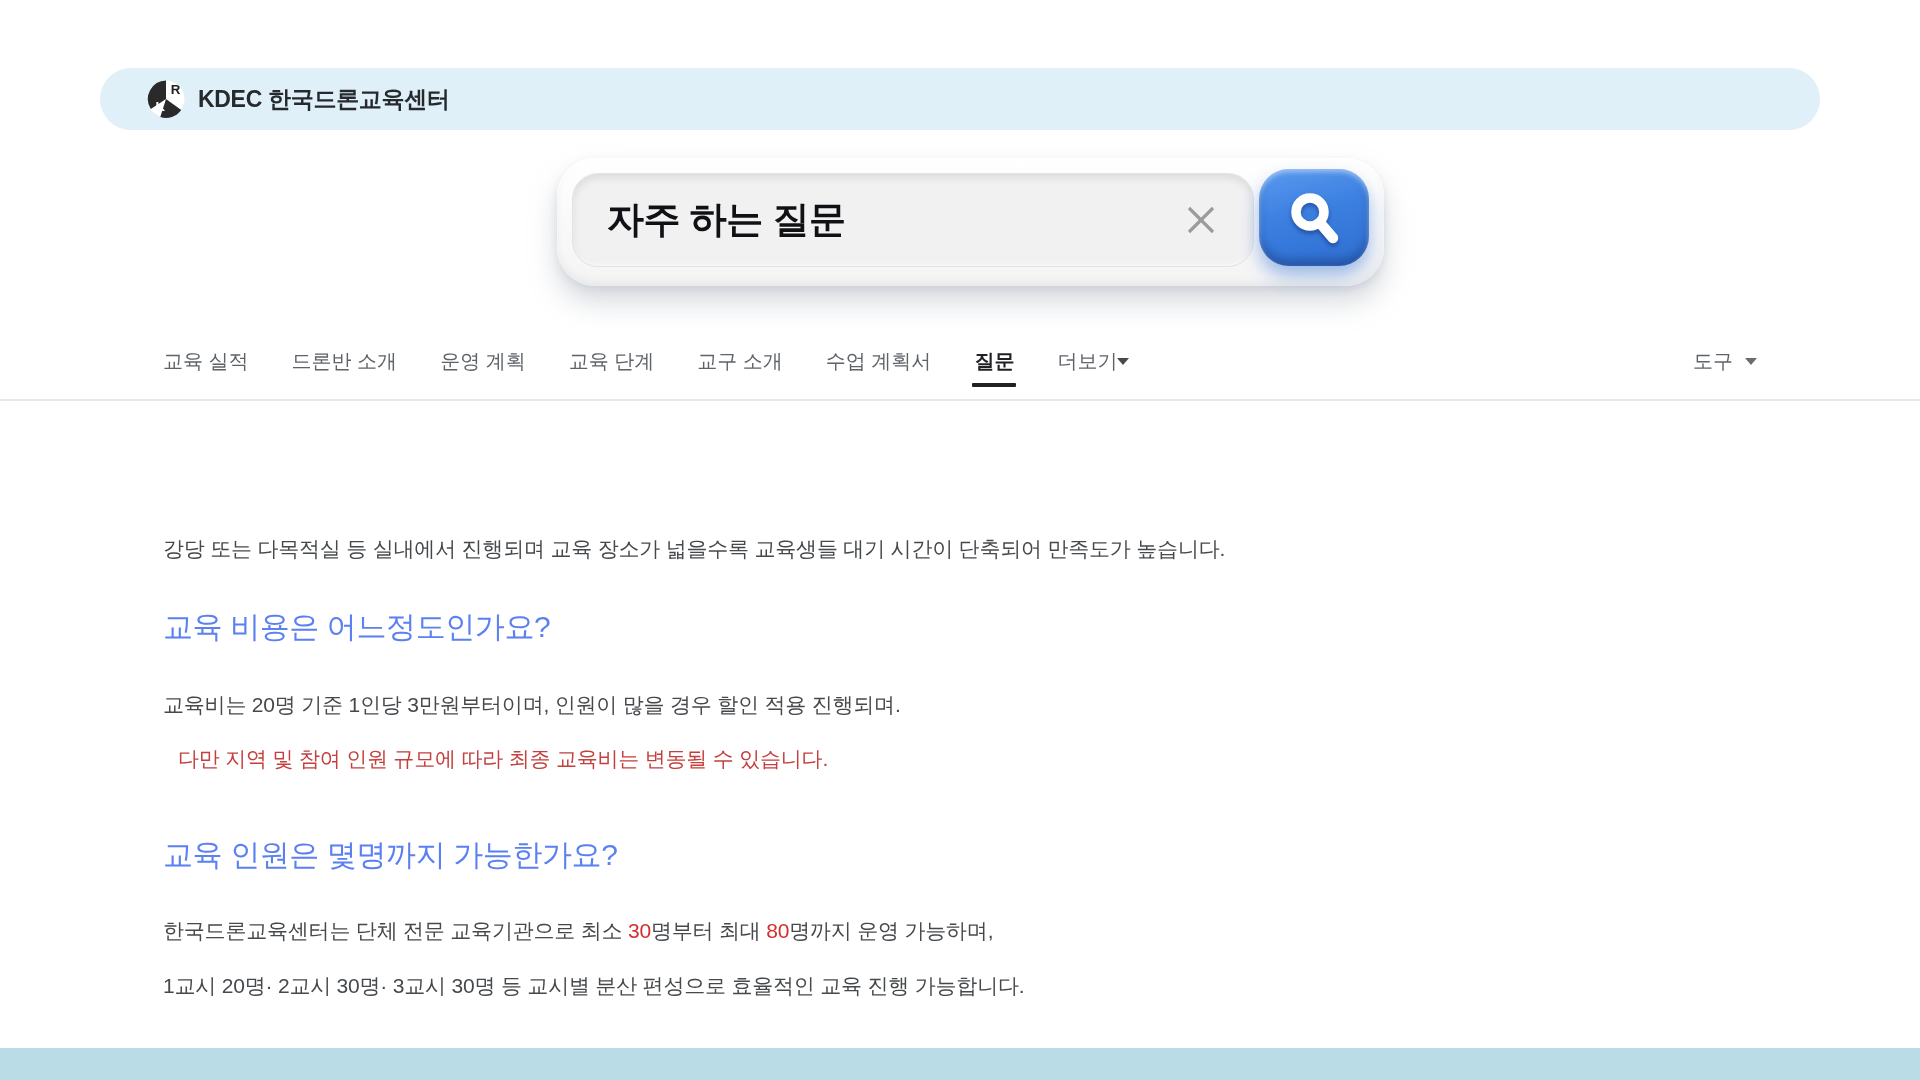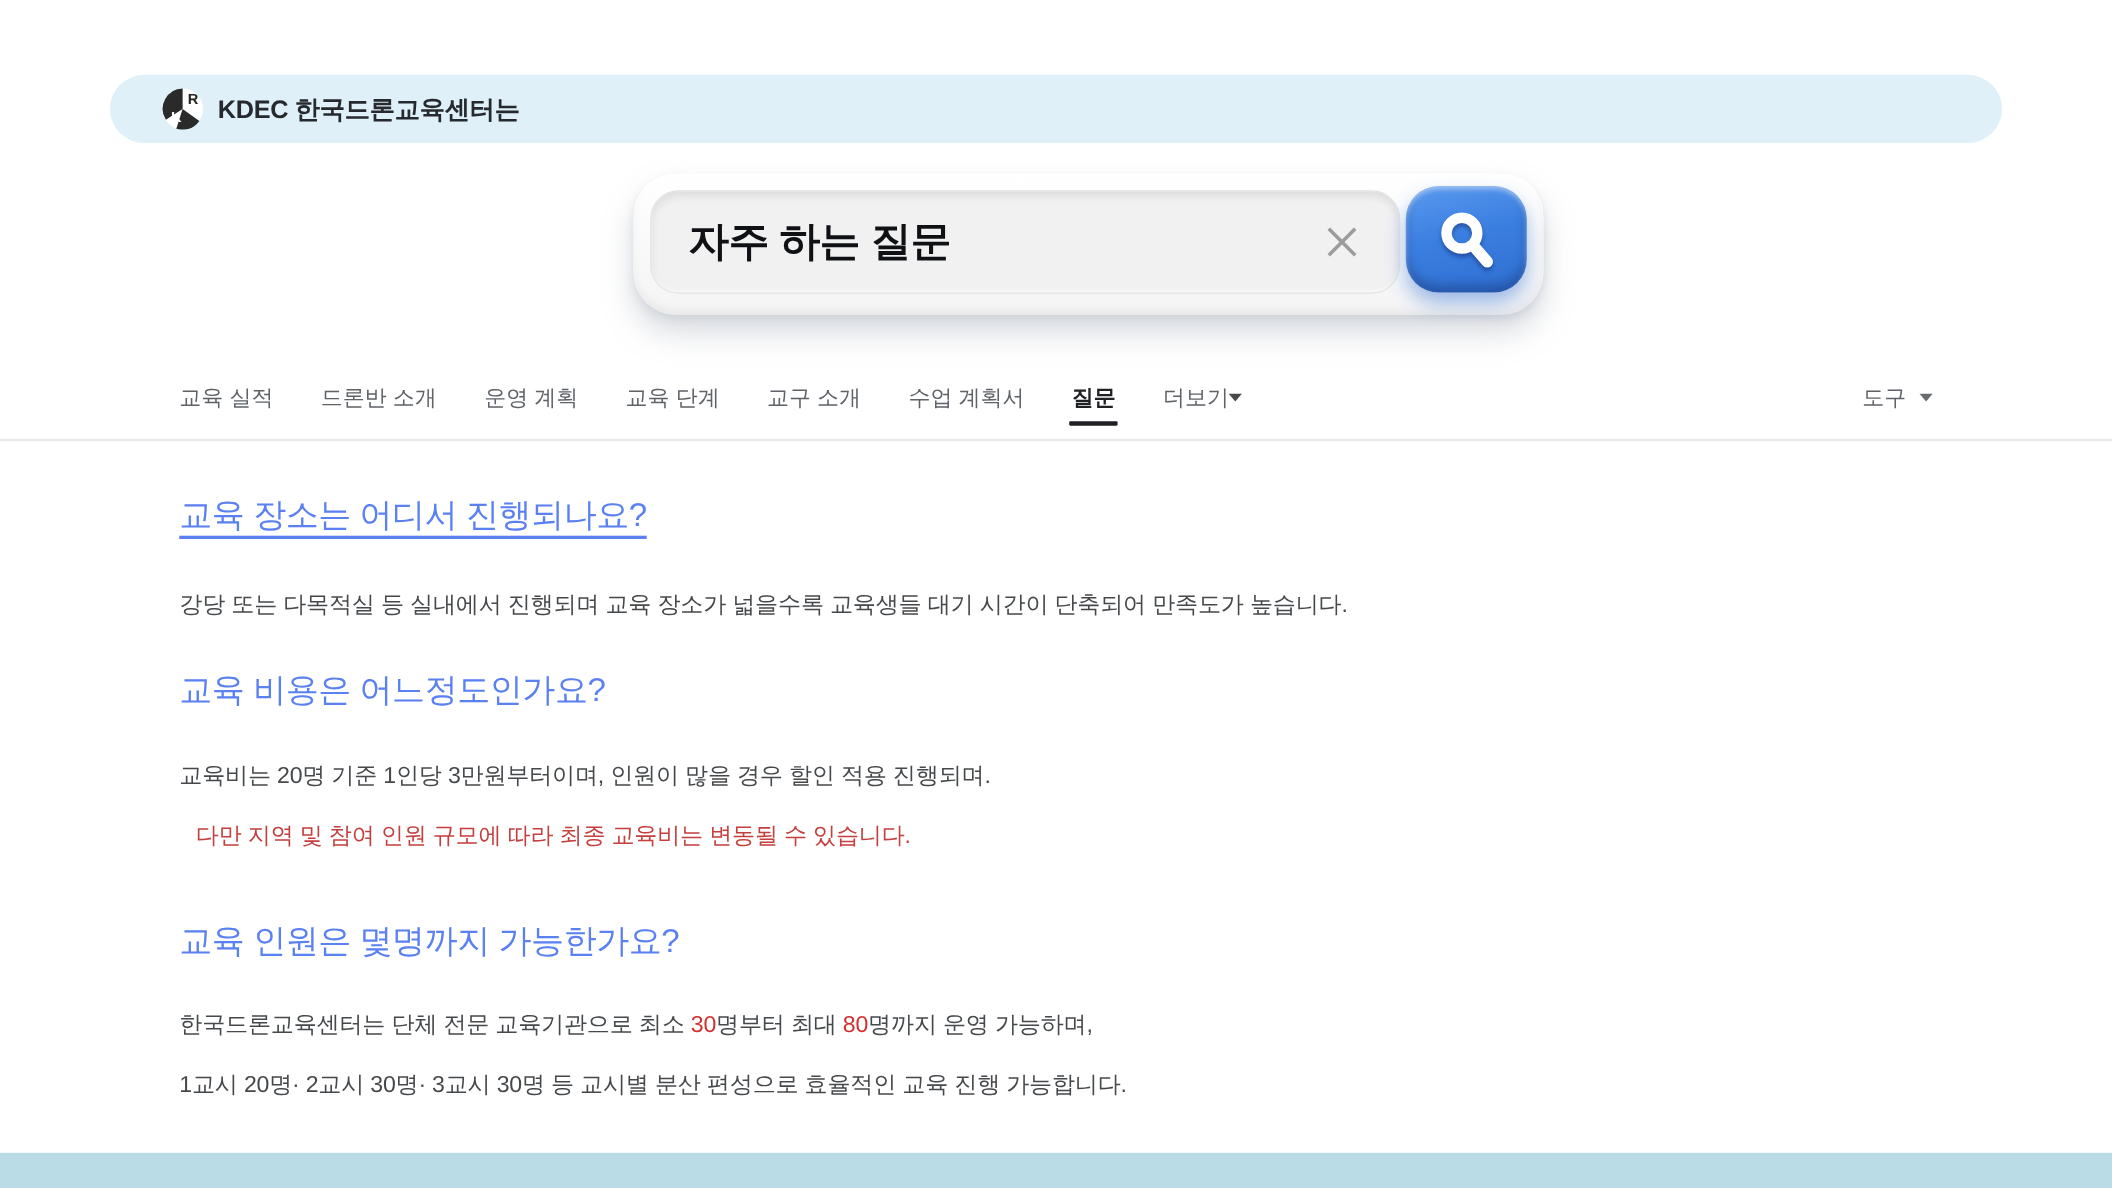--- a/index.html
+++ b/index.html
@@ -6,21 +6,21 @@
   .page{position:relative;width:1920px;height:1080px;background:#ffffff;overflow:hidden;
         font-family:"Liberation Sans",sans-serif;}
 
   
   .top-banner{position:absolute;left:100px;top:68px;width:1720px;height:62px;border-radius:31px;
               background:#dff0f9;display:flex;align-items:center;padding-left:47px;box-sizing:border-box;}
   .brand{display:flex;align-items:center;gap:13px;cursor:pointer;}
   .brand-name{font-size:23px;font-weight:bold;color:#26292d;letter-spacing:-0.3px;}
 
   
-  .searchbox{position:absolute;left:576px;top:158px;width:827px;height:128px;border-radius:38px;
+  .searchbox{position:absolute;left:557px;top:158px;width:827px;height:128px;border-radius:38px;
              background:linear-gradient(180deg,#ffffff 0%,#f4f4f5 100%);
              box-shadow:0 16px 28px rgba(150,158,170,.38),0 4px 8px rgba(150,158,170,.18),
                         inset 0 2px 2px #ffffff,inset 0 -4px 8px rgba(0,0,0,.05);}
   .search-field{position:absolute;left:15px;top:15px;width:682px;height:94px;border-radius:26px;
                 background:#f1f1f2;border:1px solid #e3e3e5;box-sizing:border-box;
                 box-shadow:inset 0 4px 9px rgba(0,0,0,.09),inset 0 -2px 3px rgba(255,255,255,.7);
                 display:flex;align-items:center;cursor:text;}
   .query{margin-left:34px;font-size:37px;font-weight:bold;color:#101114;letter-spacing:-0.5px;white-space:nowrap;}
   .clear-btn{position:absolute;right:34px;top:50%;transform:translateY(-50%);
              background:none;border:none;padding:0;cursor:pointer;line-height:0;}
@@ -68,21 +68,21 @@
 
   <div class="top-banner">
     <div class="brand">
       <svg width="38" height="38" viewBox="0 0 40 40">
         <circle cx="20" cy="20" r="19.5" fill="#ffffff"></circle>
         <path d="M20 20 L20 0.5 A19.5 19.5 0 0 0 4 30.5 Z" fill="#2a2a2a"></path>
         <path d="M20 20 L36 31.5 A19.5 19.5 0 0 1 14 39 Z" fill="#2a2a2a"></path>
         <text x="25" y="15" font-family="Liberation Sans, sans-serif" font-size="14" font-weight="bold" fill="#222222">R</text>
         <text x="9" y="33" font-family="Liberation Sans, sans-serif" font-size="14" font-weight="bold" fill="#ffffff">K</text>
       </svg>
-      <span class="brand-name">KDEC 한국드론교육센터는</span>
+      <span class="brand-name">KDEC 한국드론교육센터</span>
     </div>
   </div>
 
   <div class="searchbox">
     <div class="search-field">
       <span class="query">자주 하는 질문</span>
       <button class="clear-btn">
         <svg width="36" height="36" viewBox="0 0 36 36">
           <line x1="6" y1="6" x2="30" y2="30" stroke="#9b9b9b" stroke-width="3.2"></line>
           <line x1="30" y1="6" x2="6" y2="30" stroke="#9b9b9b" stroke-width="3.2"></line>
@@ -116,21 +116,20 @@
       <span class="tab-label">더보기</span>
       <span class="tri"></span>
       </div>
   </div>
   <div class="tools">
     <span>도구</span>
     <span class="tri"></span>
   </div>
   <div class="divider"></div>
 
-  <a class="faq-q underlined q1">교육 장소는 어디서 진행되나요?</a>
   <p class="faq-a a1">강당 또는 다목적실 등 실내에서 진행되며 교육 장소가 넓을수록 교육생들 대기 시간이 단축되어 만족도가 높습니다.</p>
 
   <a class="faq-q q2">교육 비용은 어느정도인가요?</a>
   <p class="faq-a a2">교육비는 20명 기준 1인당 3만원부터이며, 인원이 많을 경우 할인 적용 진행되며.</p>
   <p class="faq-a note">다만 지역 및 참여 인원 규모에 따라 최종 교육비는 변동될 수 있습니다.</p>
 
   <a class="faq-q q3">교육 인원은 몇명까지 가능한가요?</a>
   <p class="faq-a a3a">
     <span>한국드론교육센터는 단체 전문 교육기관으로 최소 </span><span class="red-num">30</span><span>명부터 최대 </span><span class="red-num">80</span><span>명까지  운영 가능하며,</span>
   </p>

